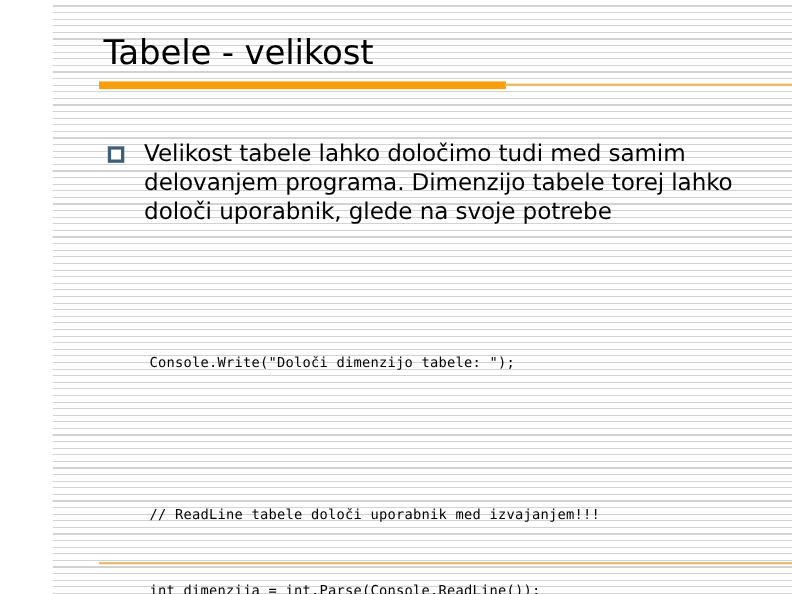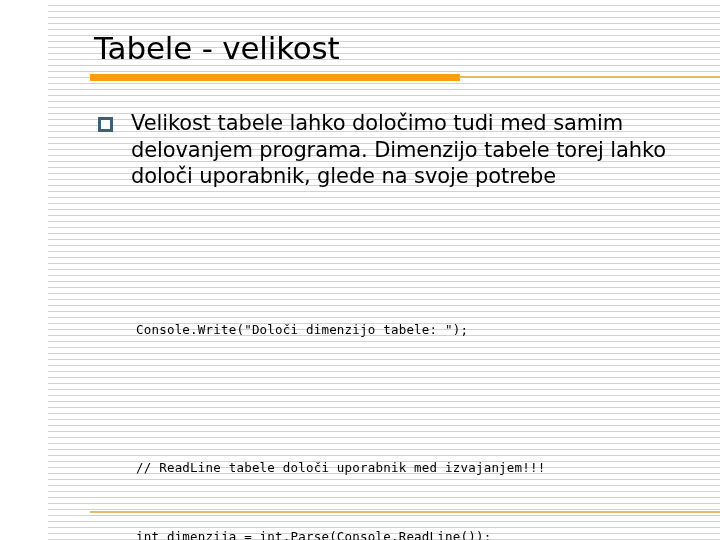--- a/index.html
+++ b/index.html
@@ -69,21 +69,21 @@
     top: 3px;
     width: 269px;
     height: 2px;
     background: #f0b75a;
   }
 
   
   .bullet-block {
     position: absolute;
     left: 50px;
-    top: 110px;
+    top: 126px;
     width: 600px;
     display: flex;
     align-items: flex-start;
   }
   .bullet-marker {
     flex: 0 0 auto;
     width: 15px;
     height: 15px;
     margin-top: 7px;
     margin-right: 18px;

